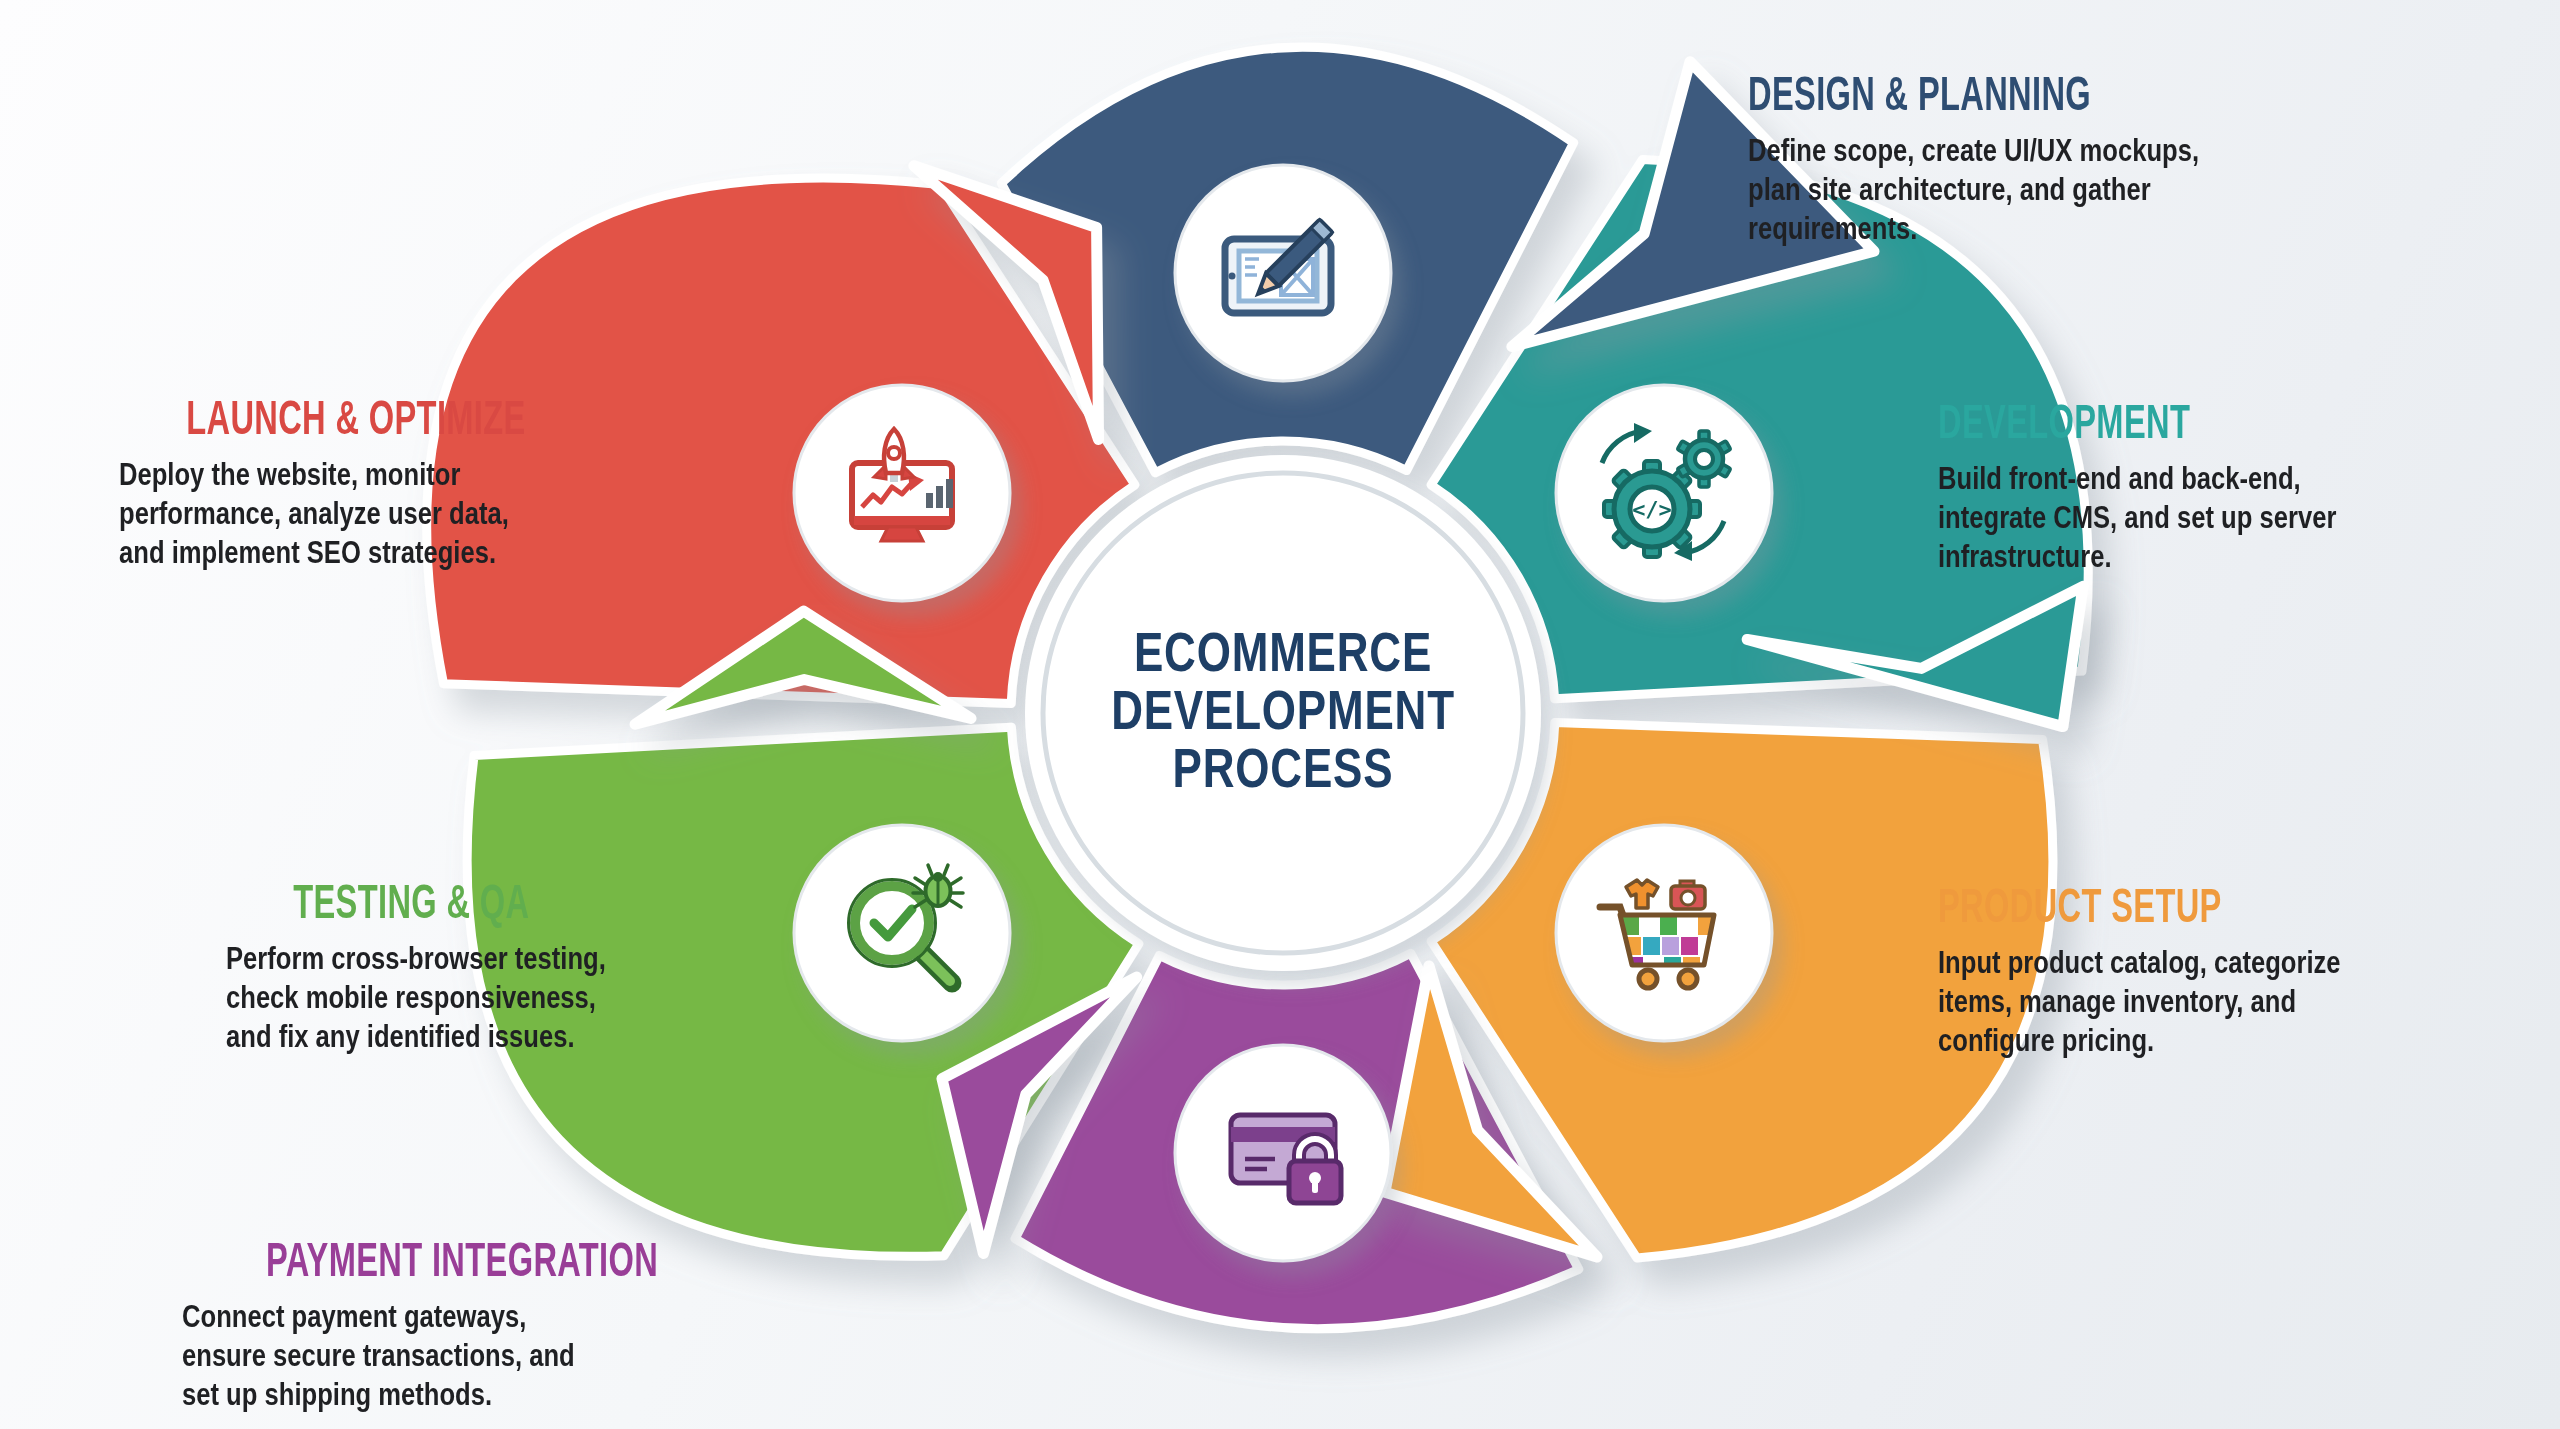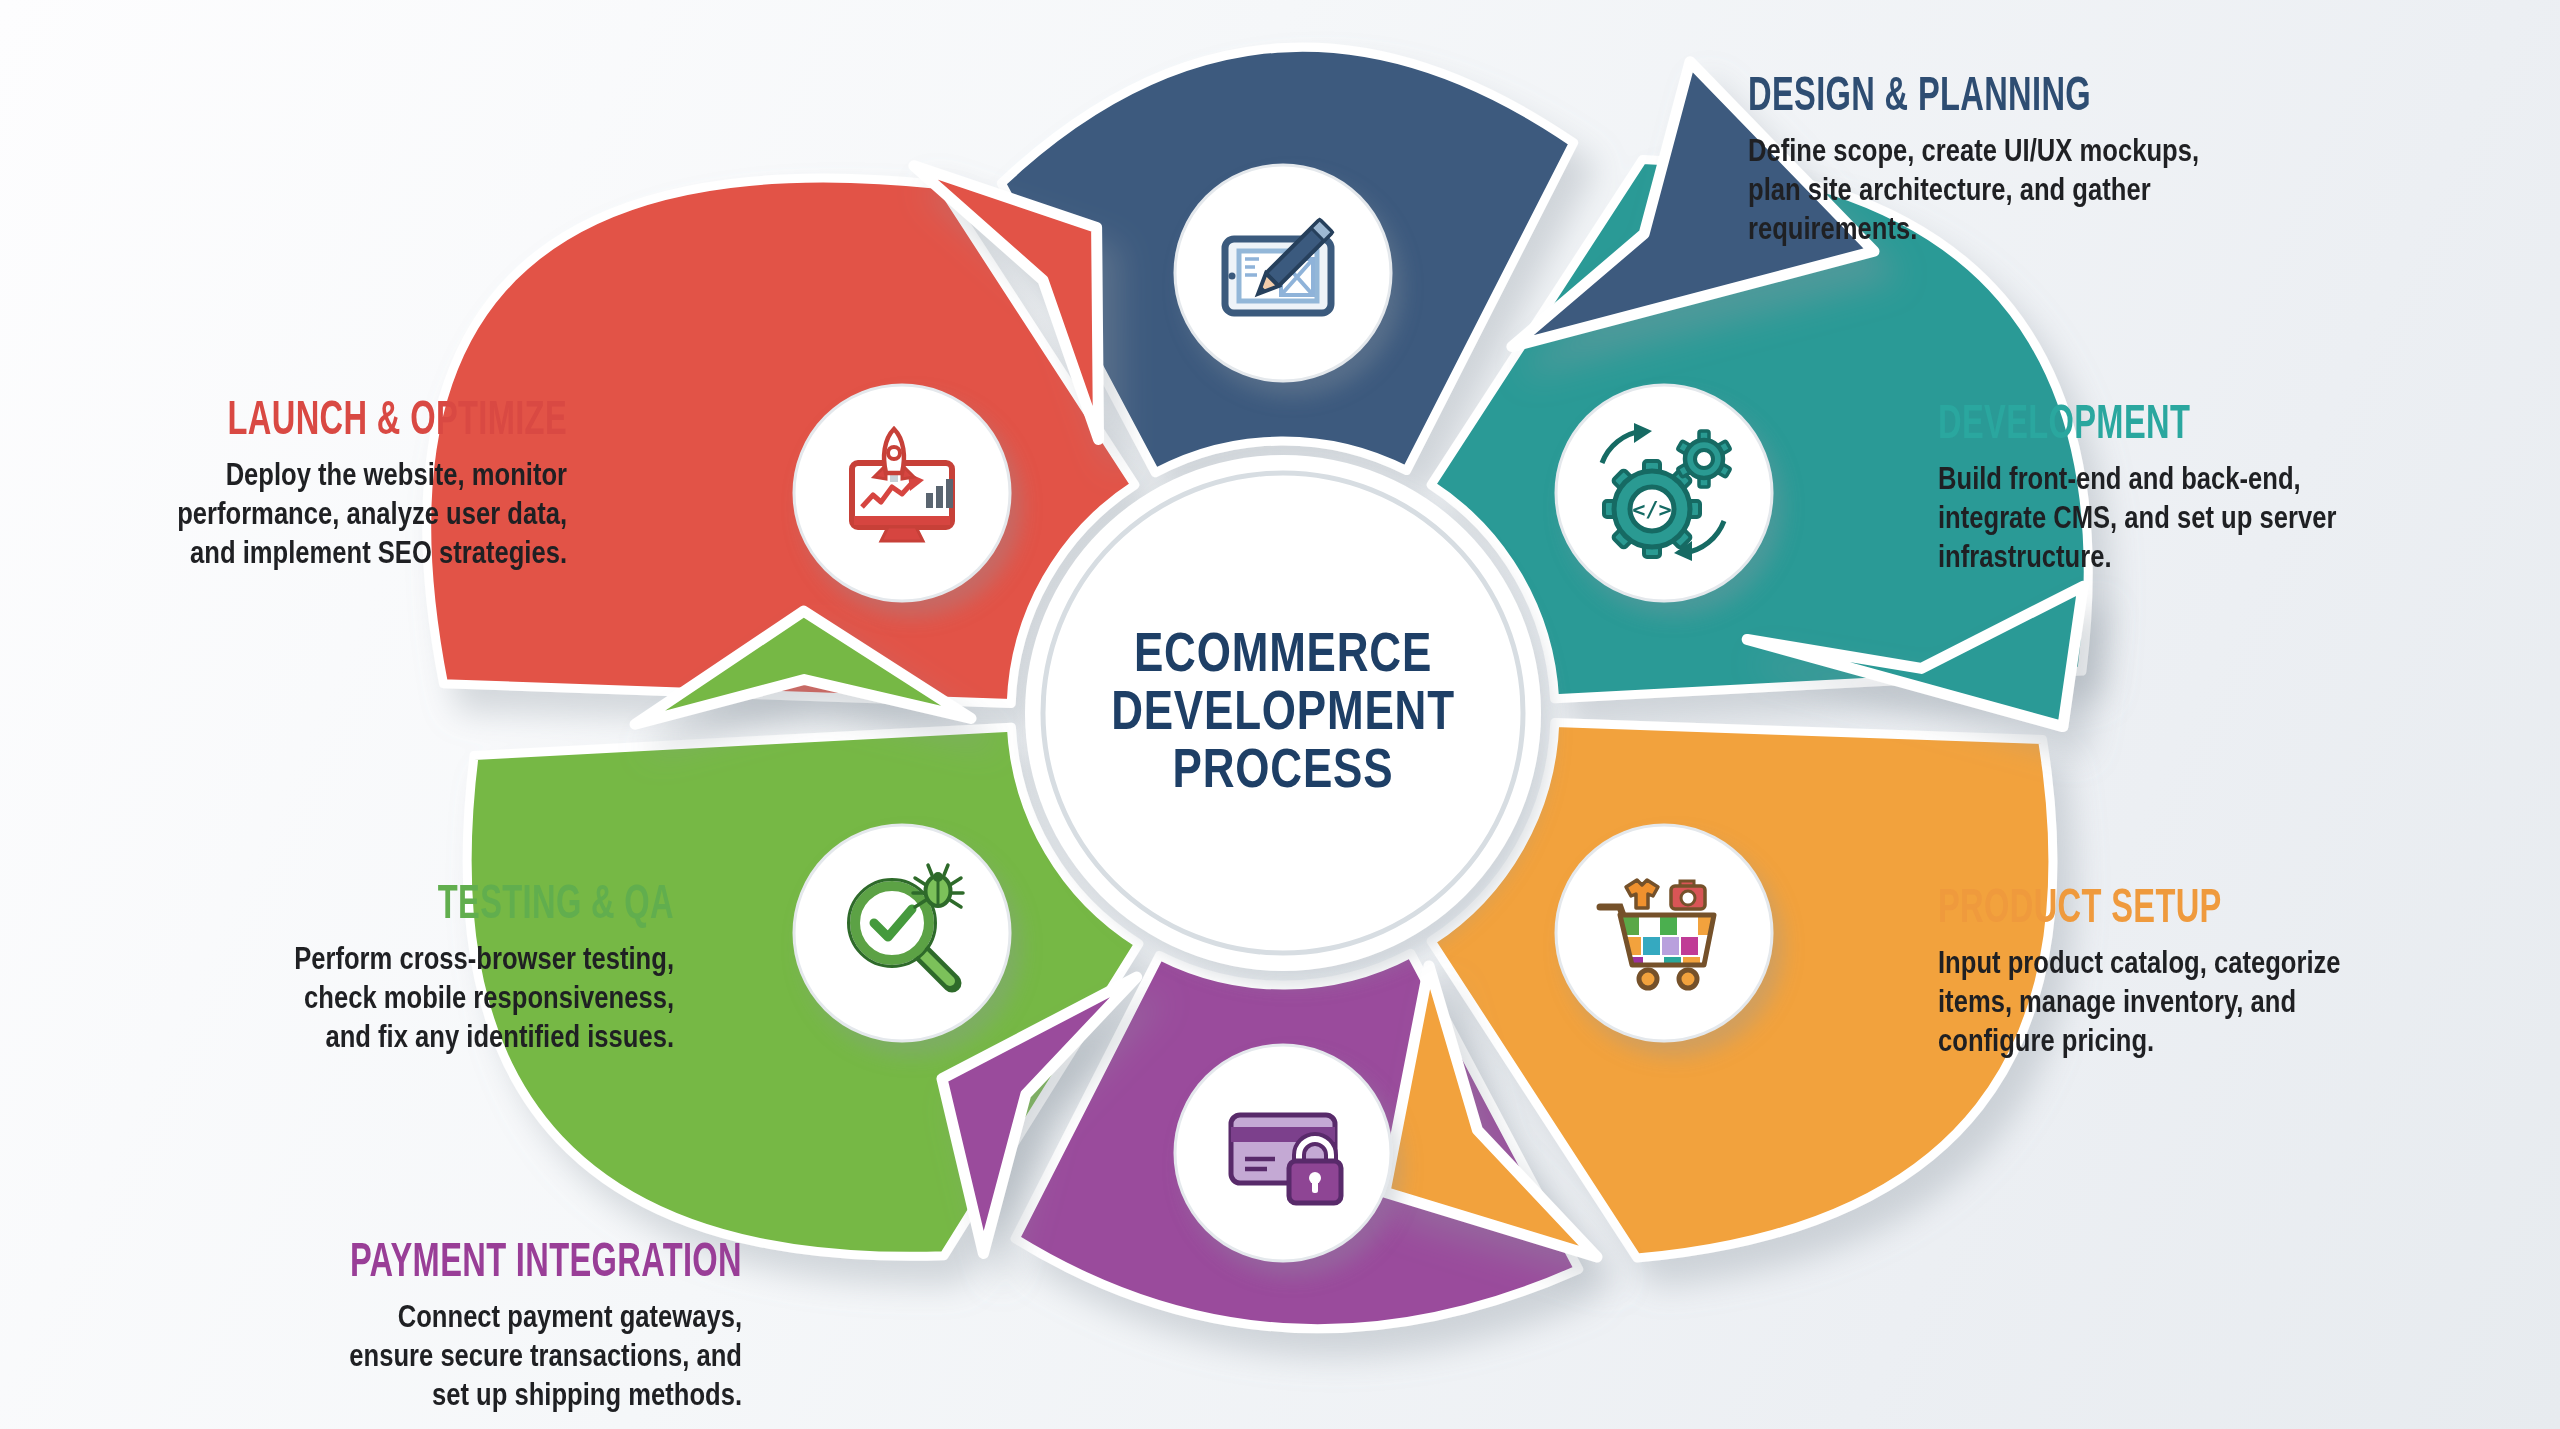--- a/index.html
+++ b/index.html
@@ -4,21 +4,21 @@
 <style>
   html,body{margin:0;padding:0;}
   body{
     width:2560px;height:1429px;overflow:hidden;position:relative;
     background:linear-gradient(115deg,#fdfdfe 0%,#f5f7f9 40%,#eceff3 78%,#e7ebef 100%);
     font-family:"Liberation Sans", sans-serif;
   }
   #diagram-svg{position:absolute;left:0;top:0;width:2560px;height:1429px;}
   .stage-block{position:absolute;z-index:5;}
   .stage-block.left .stage-heading,.stage-block.left .stage-body{transform-origin:left top;}
-  .stage-block.right{text-align:right;}
+  .stage-block.right{}
   .stage-block.right .stage-heading,.stage-block.right .stage-body{transform-origin:right top;}
   .stage-heading{
     font-weight:bold;font-size:48px;line-height:1.02;letter-spacing:.5px;
     transform:scaleX(.68);white-space:nowrap;
   }
   .stage-body{
     font-weight:bold;font-size:32px;line-height:1.22;color:#1f2023;
     transform:scaleX(.8);white-space:pre-line;margin-top:12px;
   }
   #center-title{

